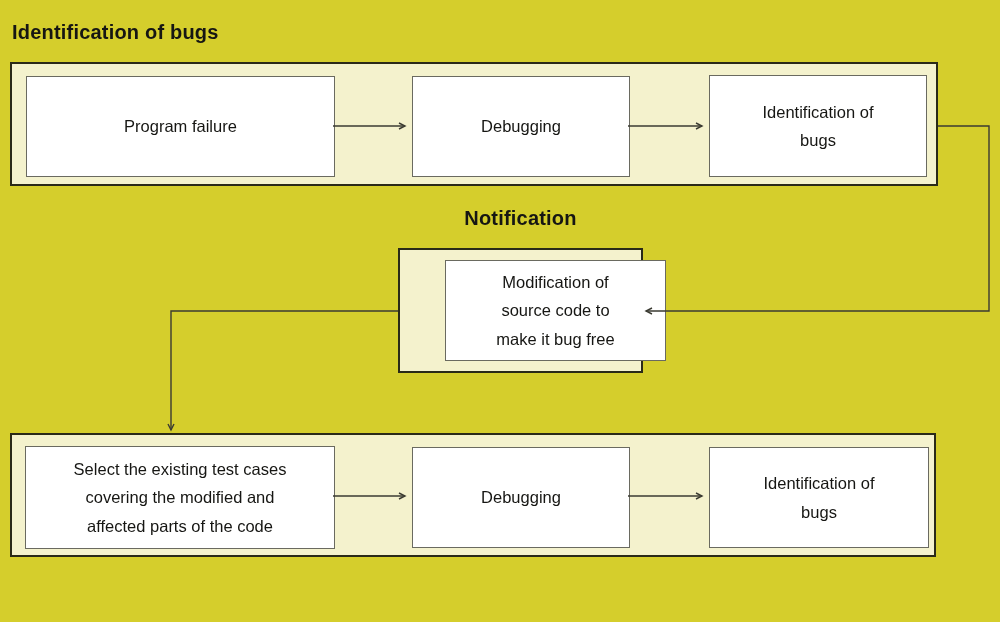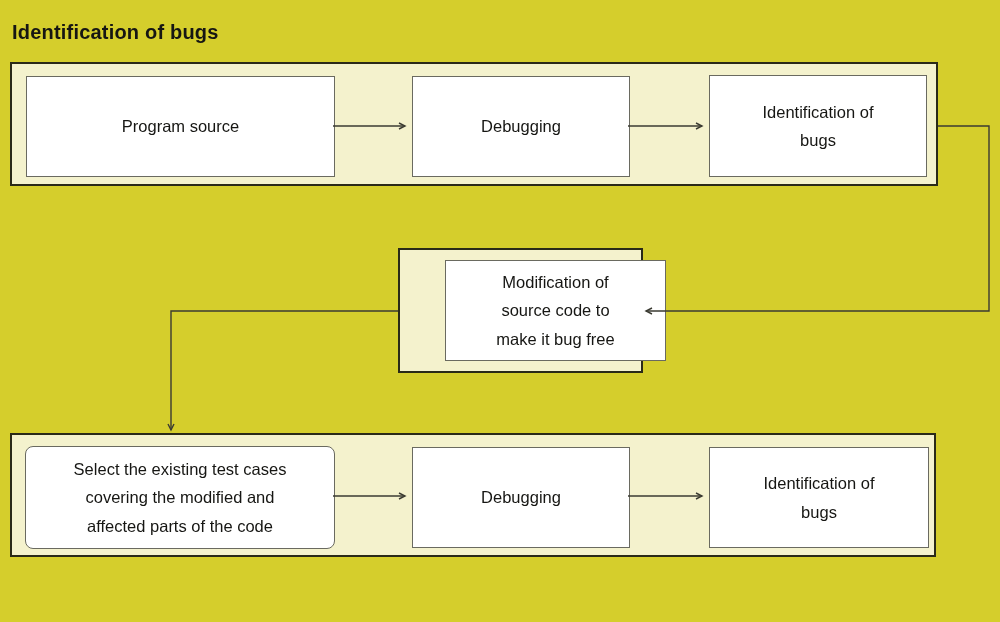--- a/index.html
+++ b/index.html
@@ -67,21 +67,21 @@
   #mod-frame {
     position: absolute;
     left: 398px; top: 248px; width: 245px; height: 125px;
     background: var(--panel);
     border: 2px solid var(--panel_border);
   }
   #box-modification {
     left: 10px; top: 10px; width: 221px; height: 101px; margin-left: 35px;
   }
 
-  #box-select-cases        { left: 13px;  top: 11px; width: 310px; height: 103px; border-radius: 8px; }
+  #box-select-cases        { left: 13px;  top: 11px; width: 310px; height: 103px; }
   #box-debugging-bottom    { left: 400px; top: 12px; width: 218px; height: 101px; }
   #box-identification-bottom{ left: 697px; top: 12px; width: 220px; height: 101px; }
 
   #connector-layer {
     position: absolute;
     inset: 0;
     width: 1000px;
     height: 622px;
     pointer-events: none;
   }
@@ -92,26 +92,27 @@
   }
 </style>
 </head>
 <body>
 
 <div class="page">
 
   <div class="section-title" id="title-top">Identification of bugs</div>
 
   <div class="panel" id="panel-top">
-    <div class="flow-box" id="box-program-failure">Program source</div>
+    <div class="flow-box" id="box-program-failure">Program failure</div>
     <div class="flow-box" id="box-debugging-top">Debugging</div>
     <div class="flow-box" id="box-identification-top">Identification of
 bugs</div>
   </div>
 
+  <div class="section-title" id="title-mid">Notification</div>
 
   <div id="mod-frame">
     <div class="flow-box" id="box-modification">Modification of
 source code to
 make it bug free</div>
   </div>
 
   <div class="panel" id="panel-bottom">
     <div class="flow-box" id="box-select-cases">Select the existing test cases
 covering the modified and

